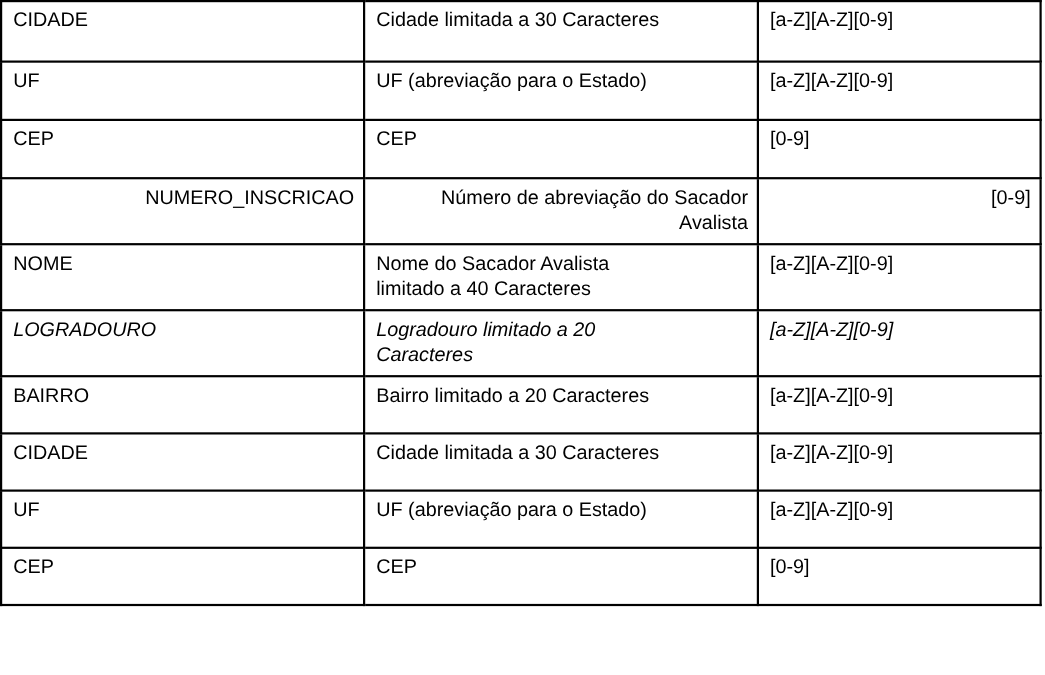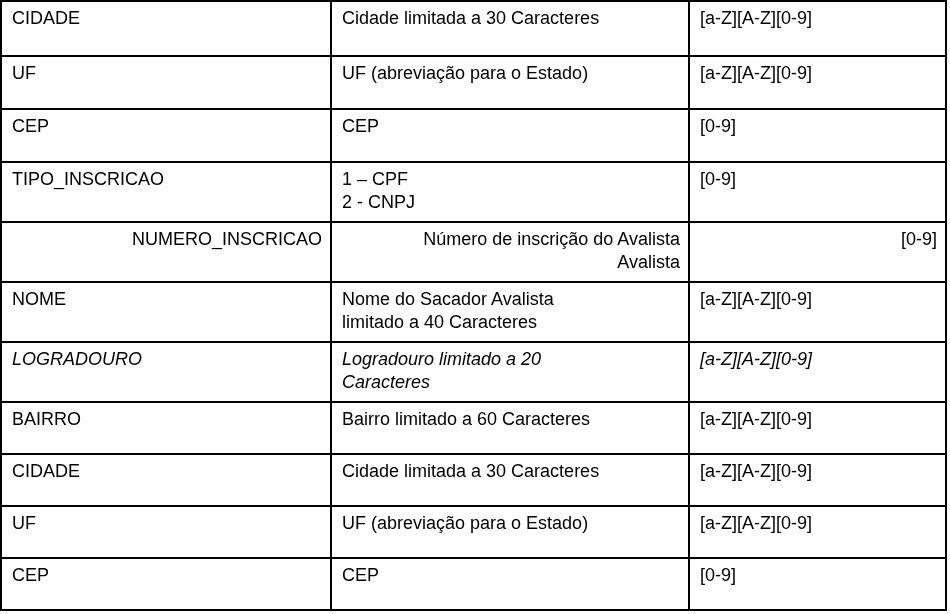--- a/index.html
+++ b/index.html
@@ -83,32 +83,24 @@
           </td>
           <td>[a-Z][A-Z][0-9]</td>
         </tr>
         <tr style="height: 53px;">
           <td>CEP</td>
           <td>
             <span class="cellline">CEP</span>
           </td>
           <td>[0-9]</td>
         </tr>
-        <tr style="height: 60px;">
-          <td>TIPO_INSCRICAO</td>
-          <td>
-            <span class="cellline">1 – CPF</span>
-            <span class="cellline">2 - CNPJ</span>
-          </td>
-          <td>[0-9]</td>
-        </tr>
         <tr style="height: 60px; text-align: right;">
           <td>NUMERO_INSCRICAO</td>
           <td>
-            <span class="cellline">Número de inscrição do Avalista</span>
+            <span class="cellline">Número de abreviação do Sacador</span>
             <span class="cellline">Avalista</span>
           </td>
           <td>[0-9]</td>
         </tr>
         <tr style="height: 60px;">
           <td>NOME</td>
           <td class="just">
             <span class="justline">Nome do Sacador Avalista</span>
             <span class="justline">limitado a 40 Caracteres</span>
           </td>
@@ -118,21 +110,21 @@
           <td>LOGRADOURO</td>
           <td>
             <span class="cellline">Logradouro limitado a 20</span>
             <span class="cellline">Caracteres</span>
           </td>
           <td>[a-Z][A-Z][0-9]</td>
         </tr>
         <tr style="height: 52px;">
           <td>BAIRRO</td>
           <td>
-            <span class="cellline">Bairro limitado a 60 Caracteres</span>
+            <span class="cellline">Bairro limitado a 20 Caracteres</span>
           </td>
           <td>[a-Z][A-Z][0-9]</td>
         </tr>
         <tr style="height: 52px;">
           <td>CIDADE</td>
           <td>
             <span class="cellline">Cidade limitada a 30 Caracteres</span>
           </td>
           <td>[a-Z][A-Z][0-9]</td>
         </tr>

